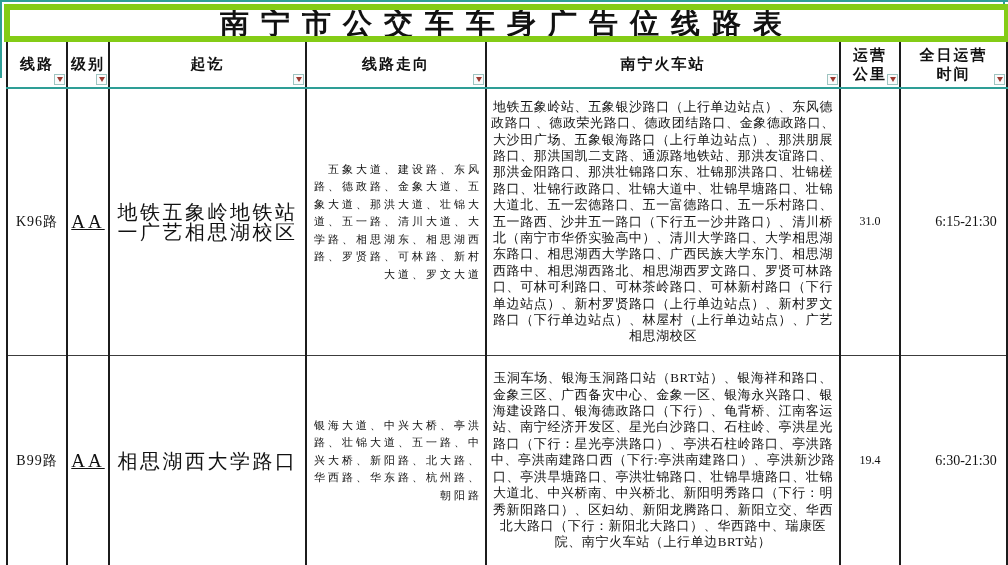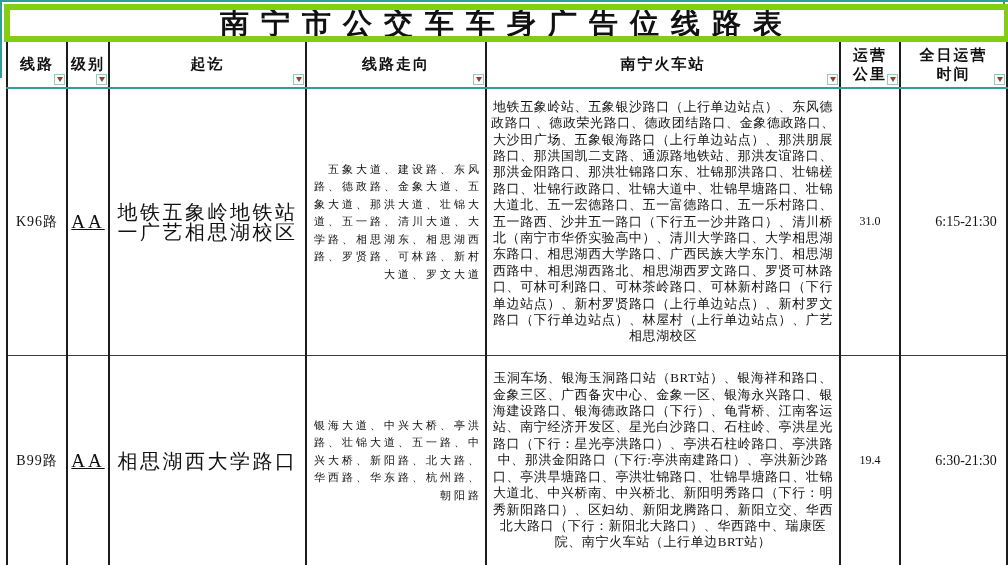--- a/index.html
+++ b/index.html
@@ -136,21 +136,21 @@
       <td class="c-stations">地铁五象岭站、五象银沙路口（上行单边站点）、东风德政路口 、德政荣光路口、德政团结路口、金象德政路口、大沙田广场、五象银海路口（上行单边站点）、那洪朋展路口、那洪国凯二支路、通源路地铁站、那洪友谊路口、那洪金阳路口、那洪壮锦路口东、壮锦那洪路口、壮锦槎路口、壮锦行政路口、壮锦大道中、壮锦早塘路口、壮锦大道北、五一宏德路口、五一富德路口、五一乐村路口、五一路西、沙井五一路口（下行五一沙井路口）、清川桥北（南宁市华侨实验高中）、清川大学路口、大学相思湖东路口、相思湖西大学路口、广西民族大学东门、相思湖西路中、相思湖西路北、相思湖西罗文路口、罗贤可林路口、可林可利路口、可林茶岭路口、可林新村路口（下行单边站点）、新村罗贤路口（上行单边站点）、新村罗文路口（下行单边站点）、林屋村（上行单边站点）、广艺相思湖校区</td>
       <td class="c-km">31.0</td>
       <td class="c-hours">6:15-21:30</td>
     </tr>
 
     <tr class="row-b99">
       <td class="c-route">B99路</td>
       <td class="c-level">AA</td>
       <td class="c-endpoints">相思湖西大学路口</td>
       <td class="c-direction">银海大道、中兴大桥、亭洪路、壮锦大道、五一路、中兴大桥、新阳路、北大路、华西路、华东路、杭州路、朝阳路</td>
-      <td class="c-stations">玉洞车场、银海玉洞路口站（BRT站）、银海祥和路口、金象三区、广西备灾中心、金象一区、银海永兴路口、银海建设路口、银海德政路口（下行）、龟背桥、江南客运站、南宁经济开发区、星光白沙路口、石柱岭、亭洪星光路口（下行：星光亭洪路口）、亭洪石柱岭路口、亭洪路中、那洪金阳路口（下行:亭洪南建路口）、亭洪新沙路口、亭洪旱塘路口、亭洪壮锦路口、壮锦旱塘路口、壮锦大道北、中兴桥南、中兴桥北、新阳明秀路口（下行：明秀新阳路口）、区妇幼、新阳龙腾路口、新阳立交、华西北大路口（下行：新阳北大路口）、华西路中、瑞康医院、南宁火车站（上行单边BRT站）</td>
+      <td class="c-stations">玉洞车场、银海玉洞路口站（BRT站）、银海祥和路口、金象三区、广西备灾中心、金象一区、银海永兴路口、银海建设路口、银海德政路口（下行）、龟背桥、江南客运站、南宁经济开发区、星光白沙路口、石柱岭、亭洪星光路口（下行：星光亭洪路口）、亭洪石柱岭路口、亭洪路中、亭洪南建路口西（下行:亭洪南建路口）、亭洪新沙路口、亭洪旱塘路口、亭洪壮锦路口、壮锦旱塘路口、壮锦大道北、中兴桥南、中兴桥北、新阳明秀路口（下行：明秀新阳路口）、区妇幼、新阳龙腾路口、新阳立交、华西北大路口（下行：新阳北大路口）、华西路中、瑞康医院、南宁火车站（上行单边BRT站）</td>
       <td class="c-km">19.4</td>
       <td class="c-hours">6:30-21:30</td>
     </tr>
 
     <tr class="partial-row">
       <td></td>
       <td></td>
       <td></td>
       <td></td>
       <td></td>

